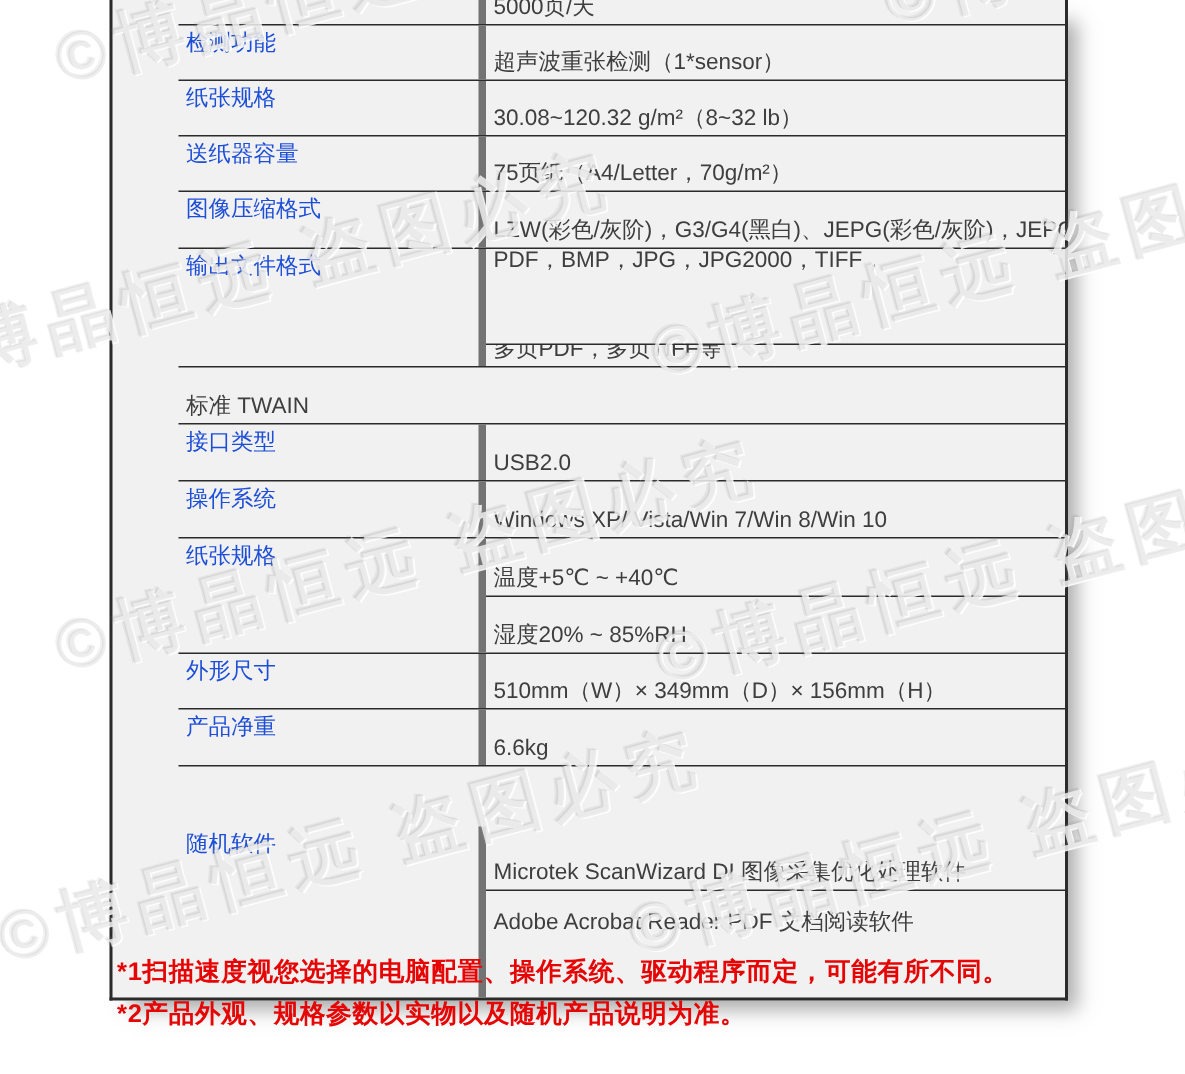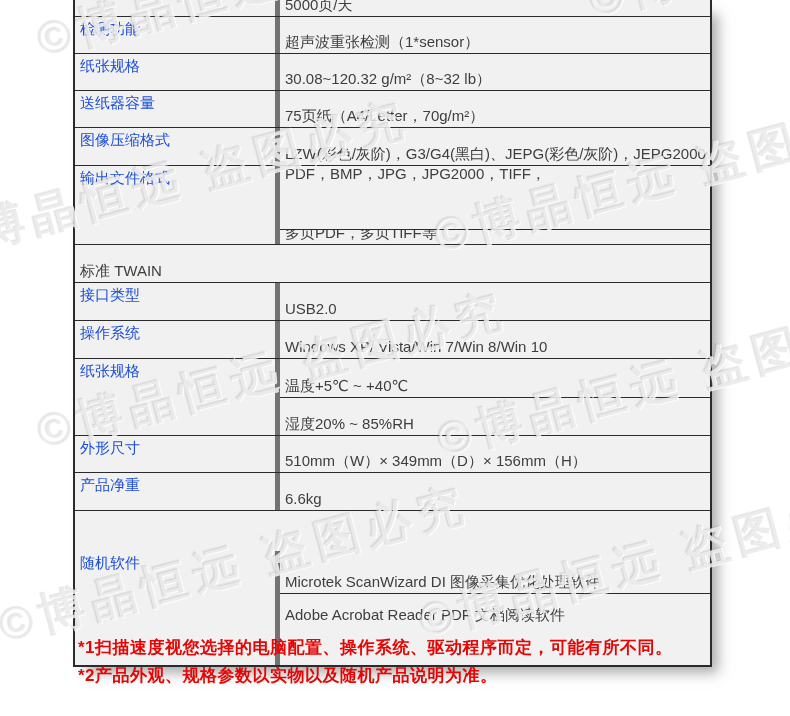--- a/index.html
+++ b/index.html
@@ -13,20 +13,21 @@
   
   .spec-table{
     position:absolute;left:73px;top:0;width:639px;
     box-sizing:border-box;
     border-left:2px solid #2b2b2b;
     border-right:2px solid #2b2b2b;
     border-bottom:2px solid #2b2b2b;
     background:#f1f1f1;
     box-shadow:10px 10px 12px -4px rgba(90,90,90,0.5);
     z-index:1;
+    padding-left:44px;
   }
   .spec-row{
     display:flex;box-sizing:border-box;
     border-bottom:1px solid #2b2b2b;
   }
   .spec-row:last-child{border-bottom:none;margin-top:40px;}
   .label-cell{
     width:205px;box-sizing:border-box;flex:0 0 205px;
     border-right:5px solid #737373;
     padding:3px 5px 0 5px;

